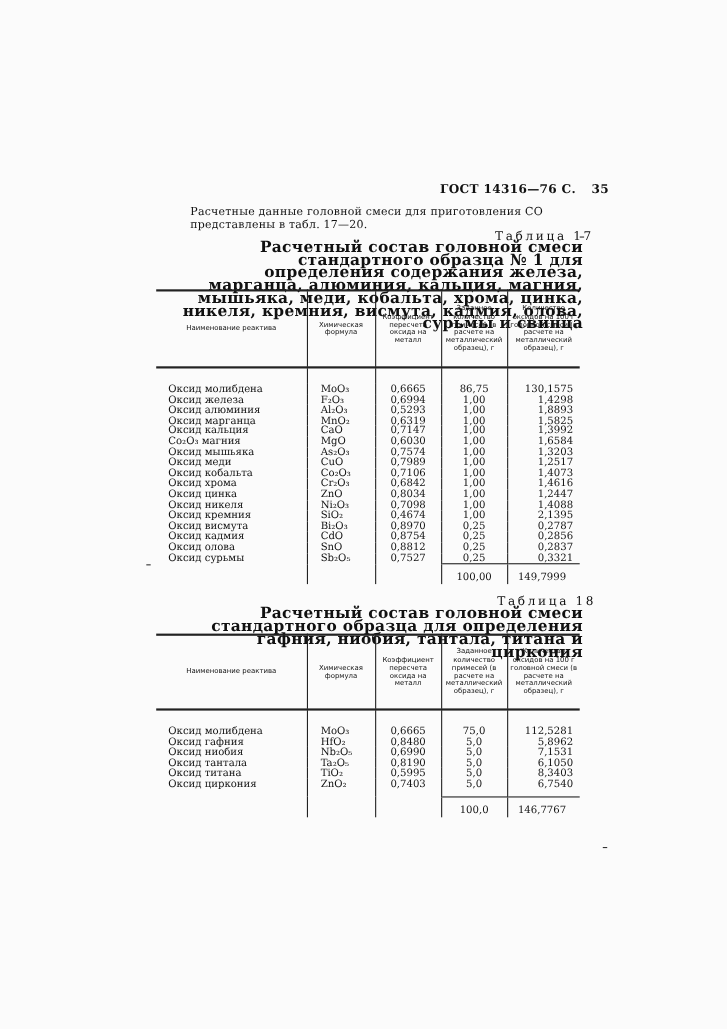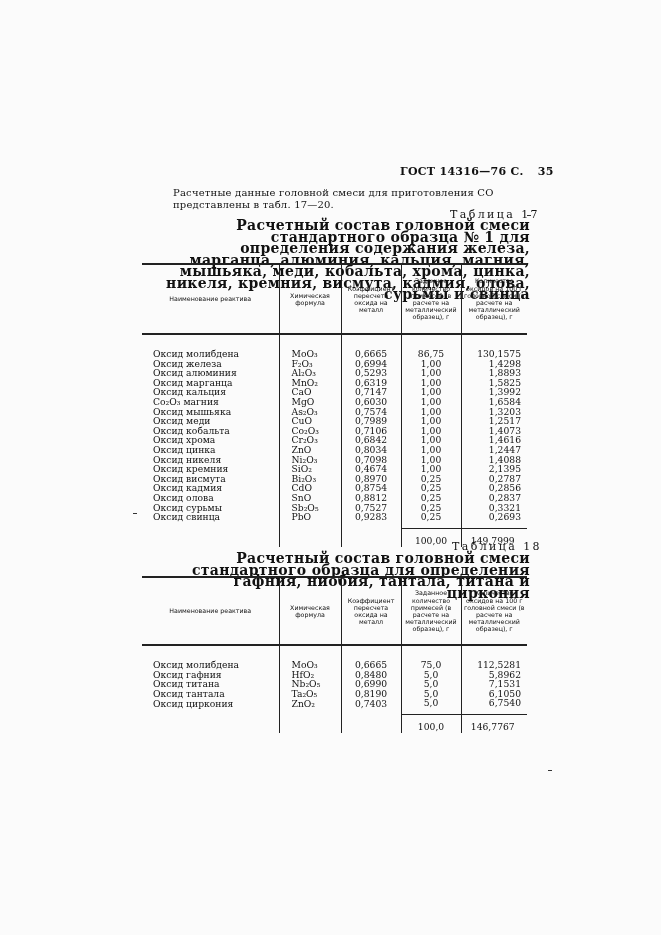--- a/index.html
+++ b/index.html
@@ -202,27 +202,20 @@
       <td class="q">0,25</td>
       <td class="r">0,2837</td>
     </tr>
       <tr>
       <td>Оксид сурьмы</td>
       <td class="f">Sb₂O₅</td>
       <td class="k">0,7527</td>
       <td class="q">0,25</td>
       <td class="r">0,3321</td>
     </tr>
-      <tr class="last">
-      <td>Оксид свинца</td>
-      <td class="f">PbO</td>
-      <td class="k">0,9283</td>
-      <td class="q">0,25</td>
-      <td class="r">0,2693</td>
-    </tr>
       <tr class="total">
       <td></td>
         <td class="f"></td>
         <td class="k"></td>
       <td class="q">100,00</td>
       <td class="r">149,7999</td>
     </tr>
     </tbody>
 </table>
 <div class="mark" style="left:133px; top:513px;"></div>
@@ -263,32 +256,39 @@
       <td class="r">112,5281</td>
     </tr>
       <tr>
       <td>Оксид гафния</td>
       <td class="f">HfO₂</td>
       <td class="k">0,8480</td>
       <td class="q">5,0</td>
       <td class="r">5,8962</td>
     </tr>
       <tr>
-      <td>Оксид титана</td>
+      <td>Оксид ниобия</td>
       <td class="f">Nb₂O₅</td>
       <td class="k">0,6990</td>
       <td class="q">5,0</td>
       <td class="r">7,1531</td>
     </tr>
       <tr>
       <td>Оксид тантала</td>
       <td class="f">Ta₂O₅</td>
       <td class="k">0,8190</td>
       <td class="q">5,0</td>
       <td class="r">6,1050</td>
+    </tr>
+      <tr>
+      <td>Оксид титана</td>
+      <td class="f">TiO₂</td>
+      <td class="k">0,5995</td>
+      <td class="q">5,0</td>
+      <td class="r">8,3403</td>
     </tr>
       <tr class="last">
       <td>Оксид циркония</td>
       <td class="f">ZnO₂</td>
       <td class="k">0,7403</td>
       <td class="q">5,0</td>
       <td class="r">6,7540</td>
     </tr>
       <tr class="total">
       <td></td>

